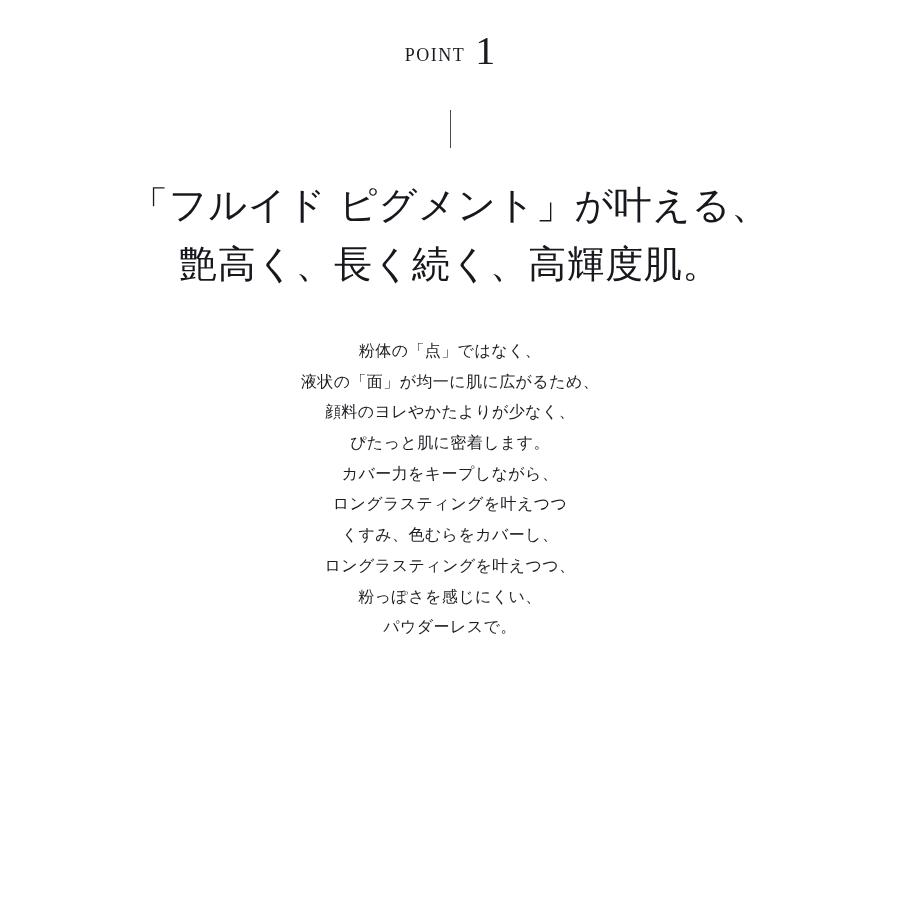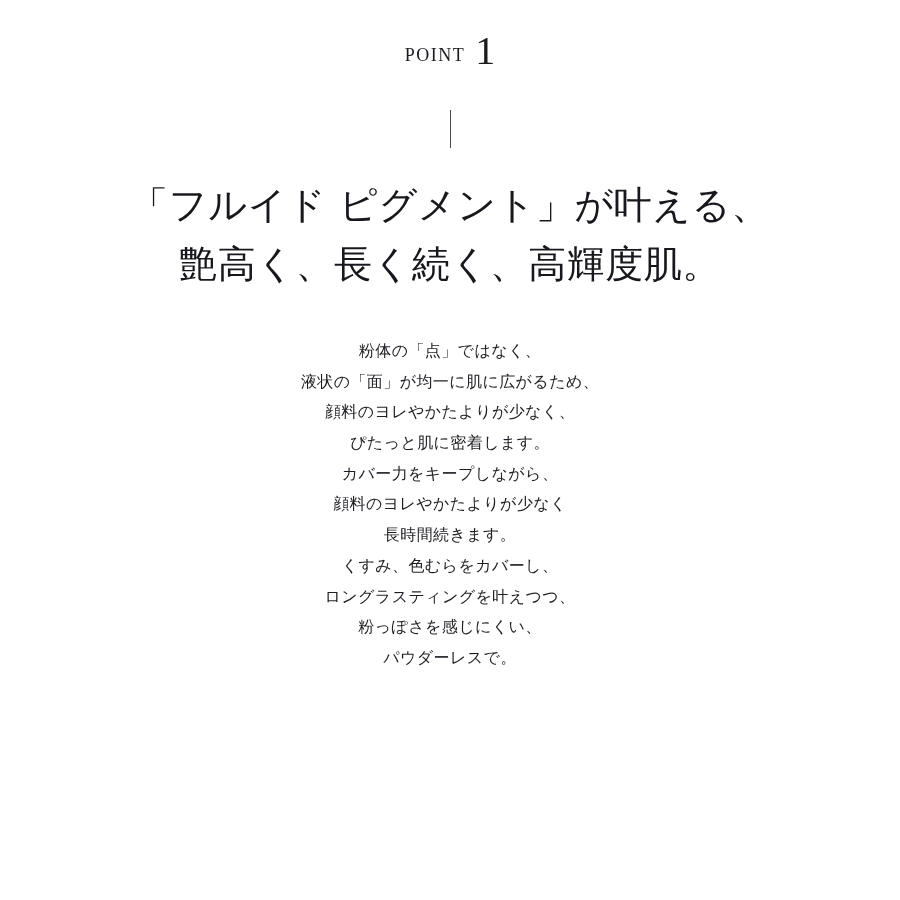--- a/index.html
+++ b/index.html
@@ -104,21 +104,20 @@
     <span class="line">「フルイド ピグメント」が叶える、</span>
     <span class="line">艶高く、長く続く、高輝度肌。</span>
   </div>
 
   <div class="body-copy">
     <span class="line">粉体の「点」ではなく、</span>
     <span class="line">液状の「面」が均一に肌に広がるため、</span>
     <span class="line">顔料のヨレやかたよりが少なく、</span>
     <span class="line">ぴたっと肌に密着します。</span>
     <span class="line">カバー力をキープしながら、</span>
-    <span class="line">顔料のヨレやかたよりが少なく</span>
-    <span class="line">長時間続きます。</span>
+    <span class="line">ロングラスティングを叶えつつ</span>
     <span class="line">くすみ、色むらをカバーし、</span>
     <span class="line">ロングラスティングを叶えつつ、</span>
     <span class="line">粉っぽさを感じにくい、</span>
     <span class="line">パウダーレスで。</span>
   </div>
 
 </div>
 
 </body></html>

